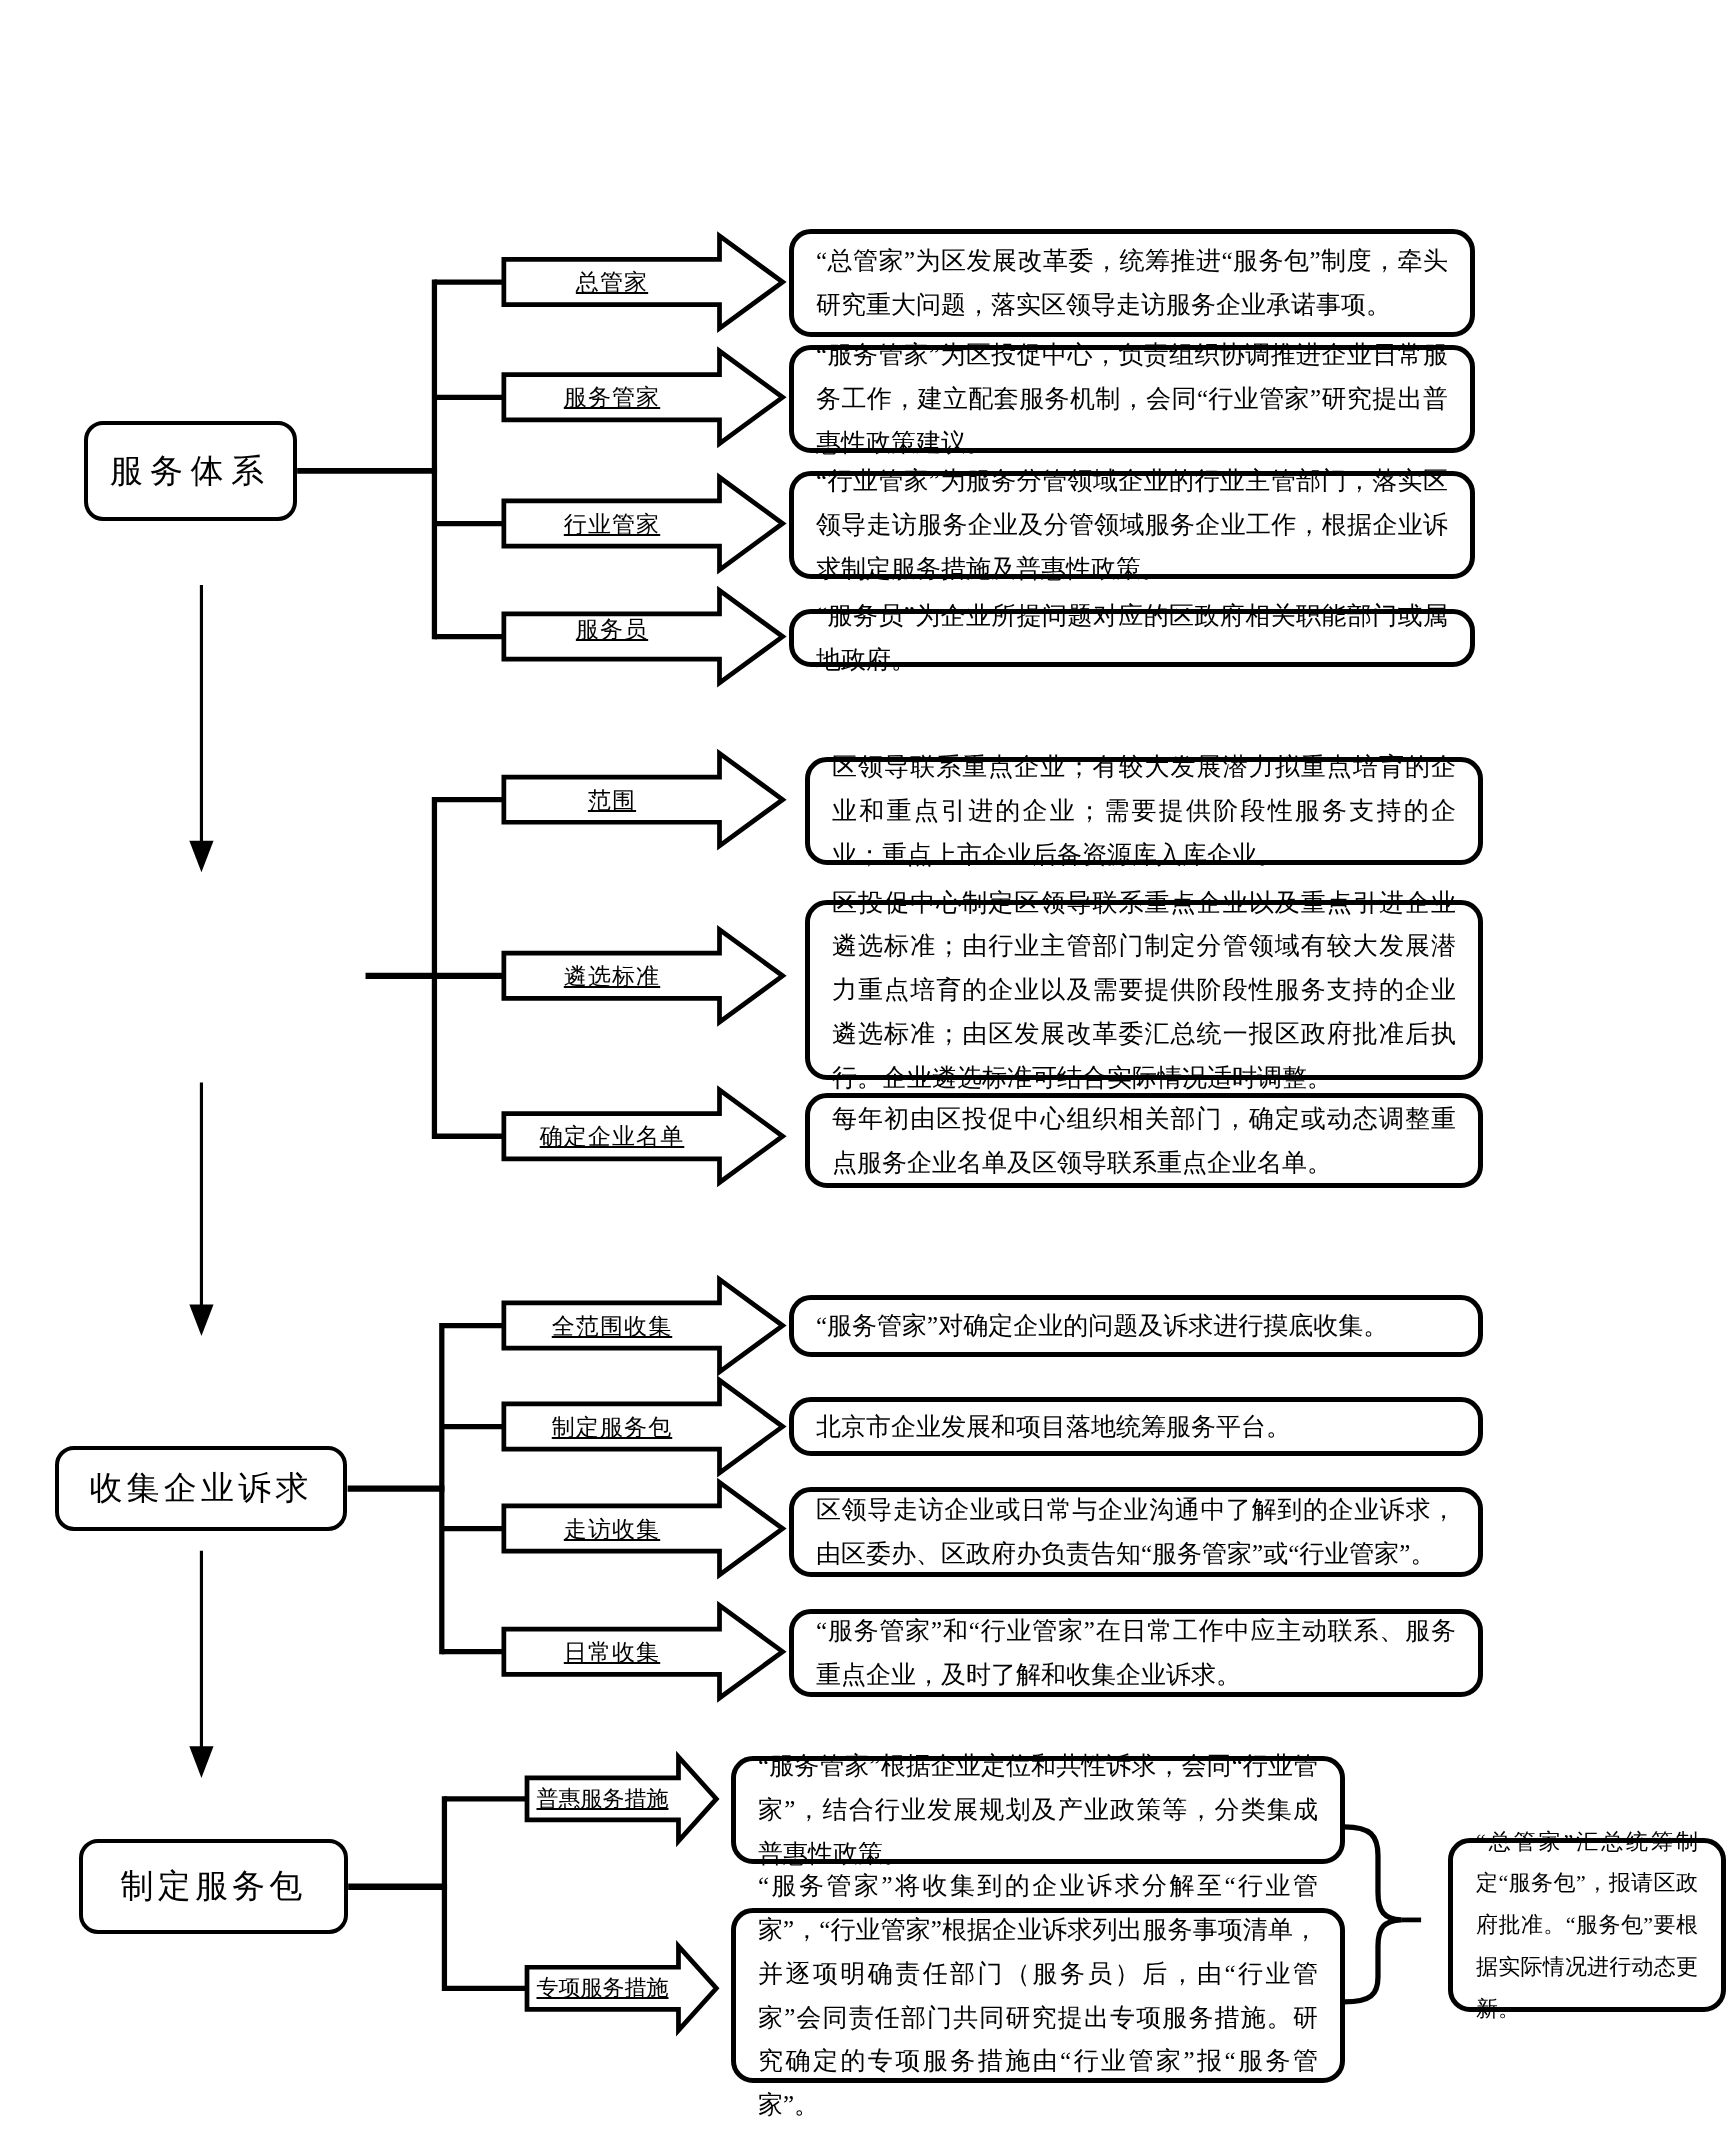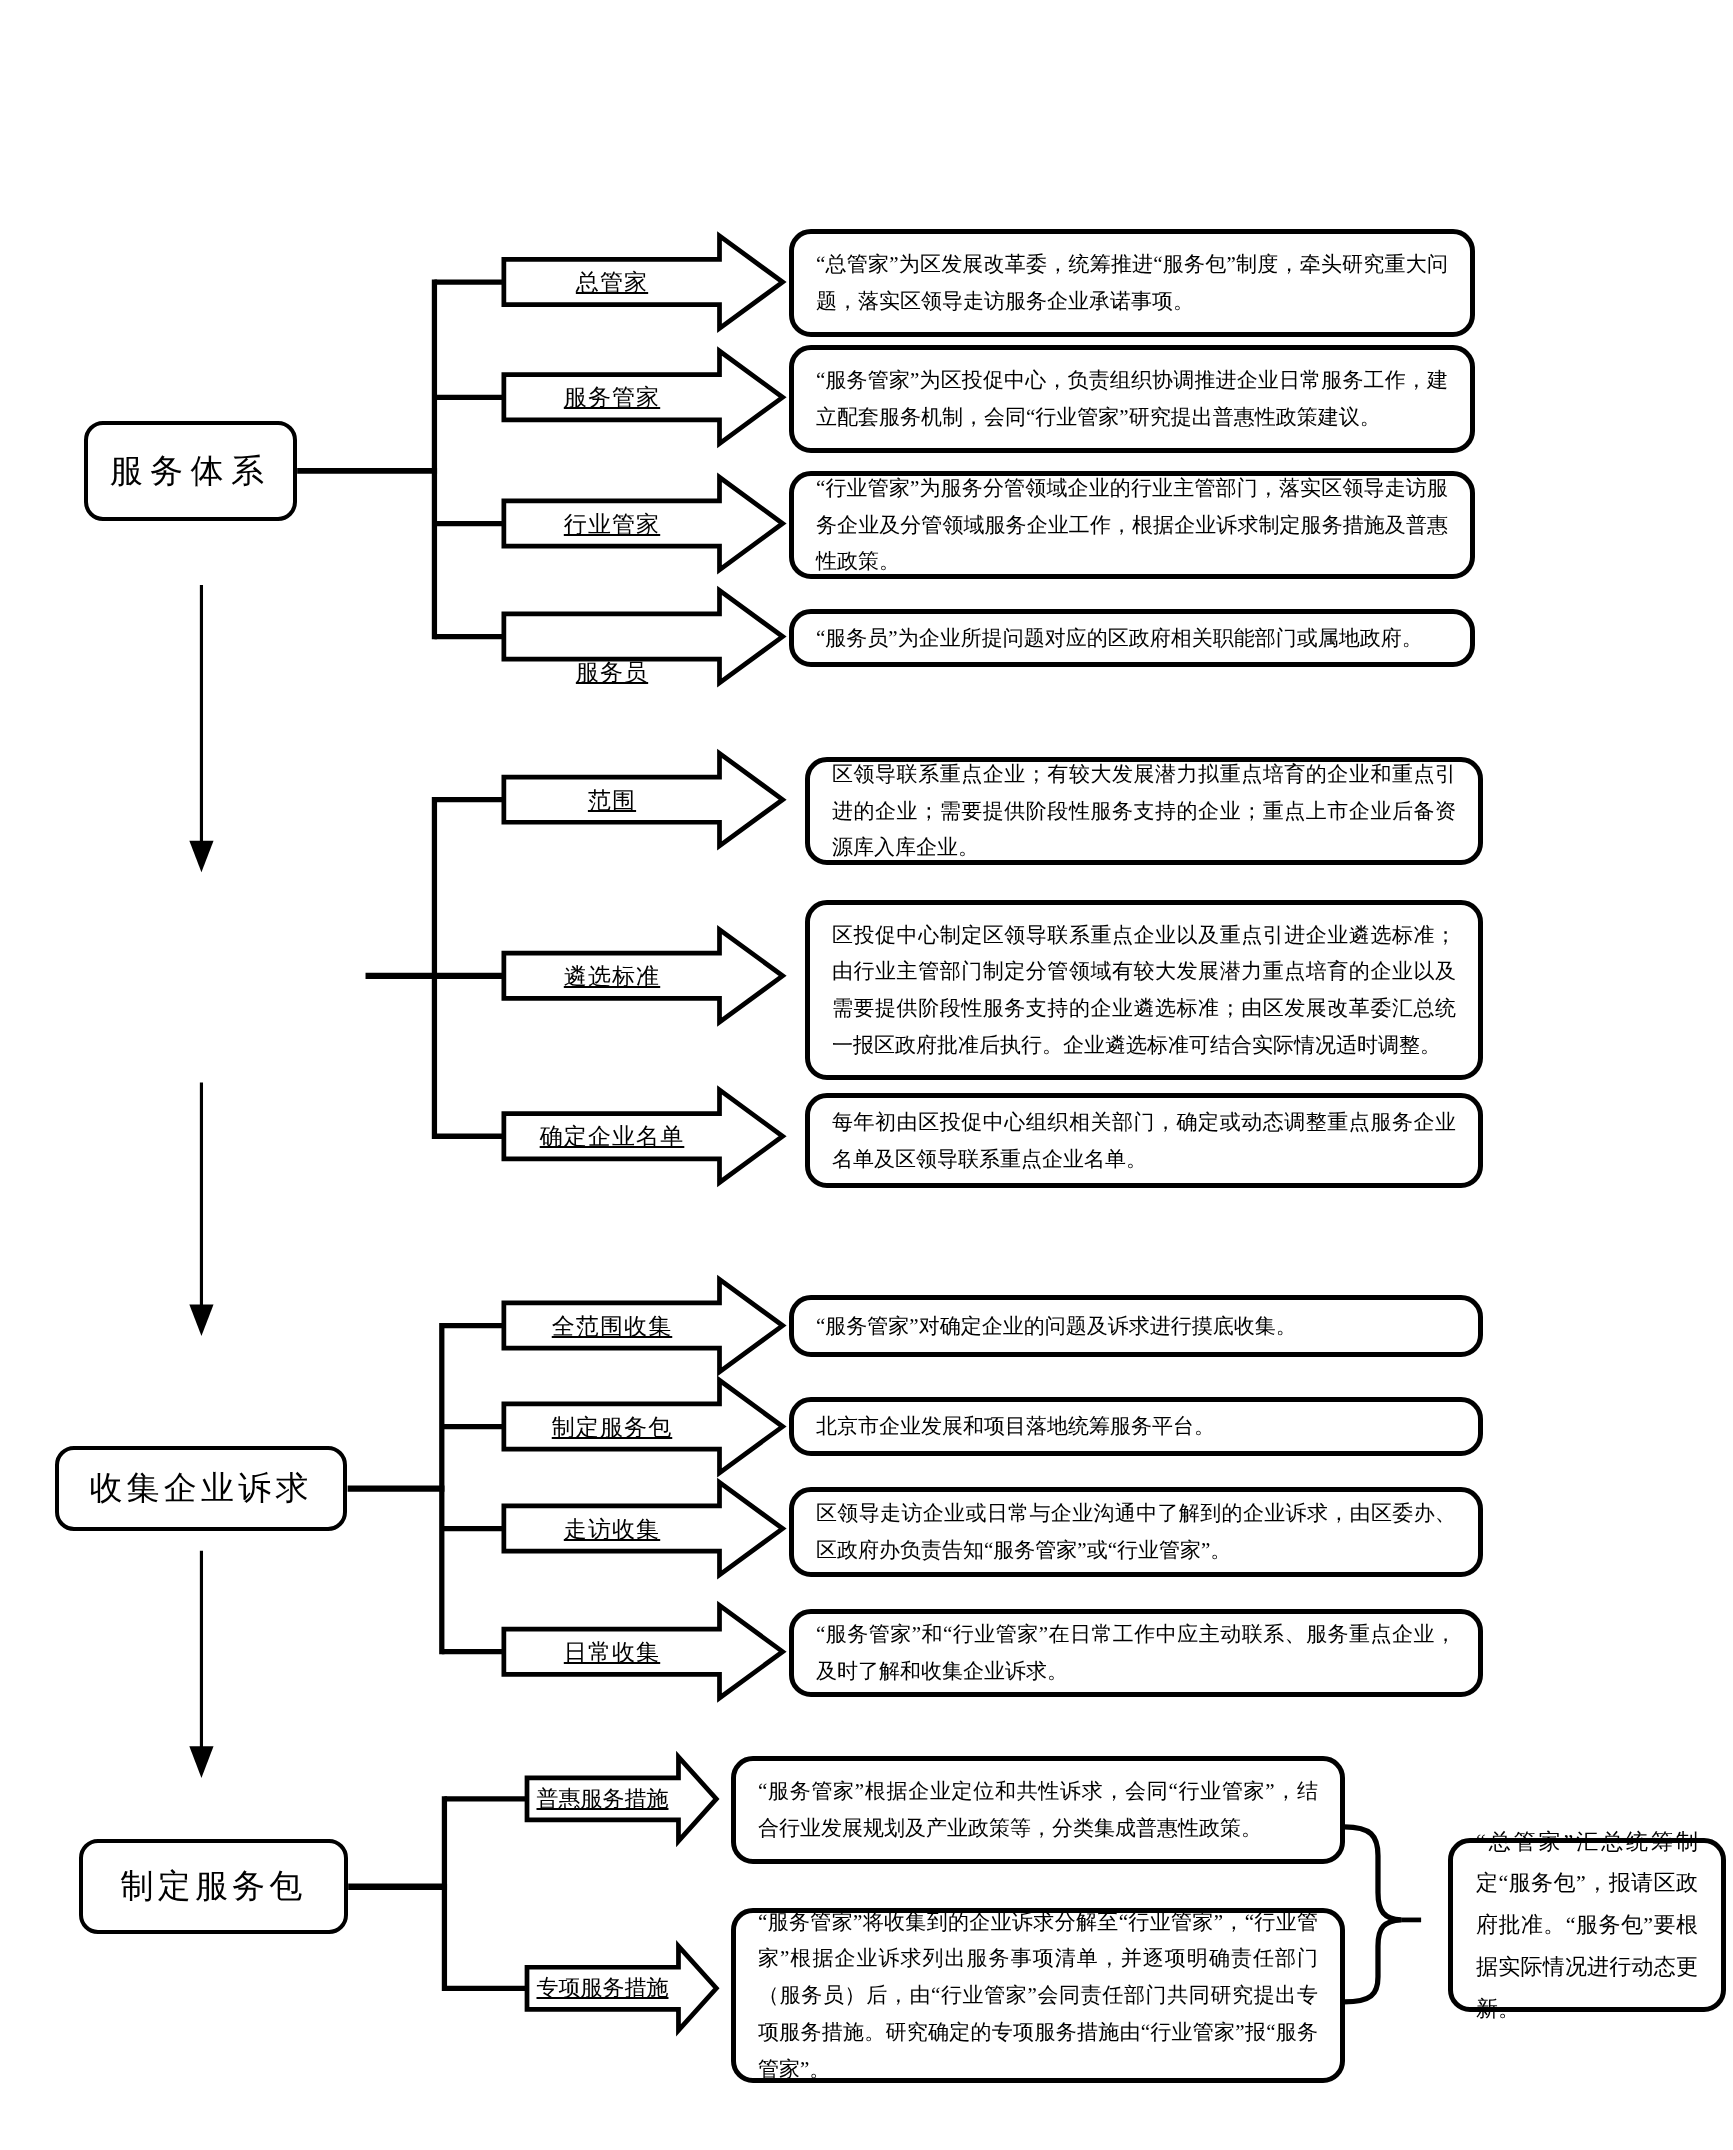--- a/index.html
+++ b/index.html
@@ -6,21 +6,21 @@
   .page{position:relative;width:1733px;height:2151px;background:#ffffff;overflow:hidden;
         font-family:"Liberation Serif","DejaVu Serif",serif;color:#000;}
   .title{position:absolute;left:0;top:68px;width:1733px;margin:0;text-align:center;
          font-size:45px;font-weight:bold;letter-spacing:2.1px;}
   .conn-svg{position:absolute;left:0;top:0;width:1733px;height:2151px;}
   .stage{position:absolute;box-sizing:border-box;border:4.2px solid #000;border-radius:19px;
          background:#fff;display:flex;align-items:center;justify-content:center;
          font-size:33px;letter-spacing:7.4px;}
   .desc{position:absolute;box-sizing:border-box;border:5.3px solid #000;border-radius:22px;
         background:#fff;display:flex;align-items:center;padding:3px 22px;
-        font-size:21px;line-height:1.75;text-align:justify;}
+        font-size:25px;line-height:1.75;text-align:justify;}
   .desc.final{font-size:22px;line-height:1.9;padding:10.5px 23px;margin-left:28px;}
   .alabel{position:absolute;display:flex;align-items:center;justify-content:center;
           font-size:23px;letter-spacing:1.1px;text-decoration:underline;}
   .alabel.small{font-size:22px;letter-spacing:0;}
 </style>
 </head>
 <body>
 
 <div class="page">
 
@@ -91,21 +91,21 @@
 
   <div class="alabel" style="left:504px;top:265px;width:216px;height:34px">
       <span>总管家</span>
     </div>
   <div class="alabel" style="left:504px;top:380px;width:216px;height:34px">
       <span>服务管家</span>
     </div>
   <div class="alabel" style="left:504px;top:507px;width:216px;height:34px">
       <span>行业管家</span>
     </div>
-  <div class="alabel" style="left:504px;top:655px;width:216px;height:34px">
+  <div class="alabel" style="left:504px;top:612px;width:216px;height:34px">
       <span>服务员</span>
     </div>
 
   <div class="alabel" style="left:504px;top:783px;width:216px;height:34px">
       <span>范围</span>
     </div>
   <div class="alabel" style="left:504px;top:959px;width:216px;height:34px">
       <span>遴选标准</span>
     </div>
   <div class="alabel" style="left:504px;top:1119px;width:216px;height:34px">

